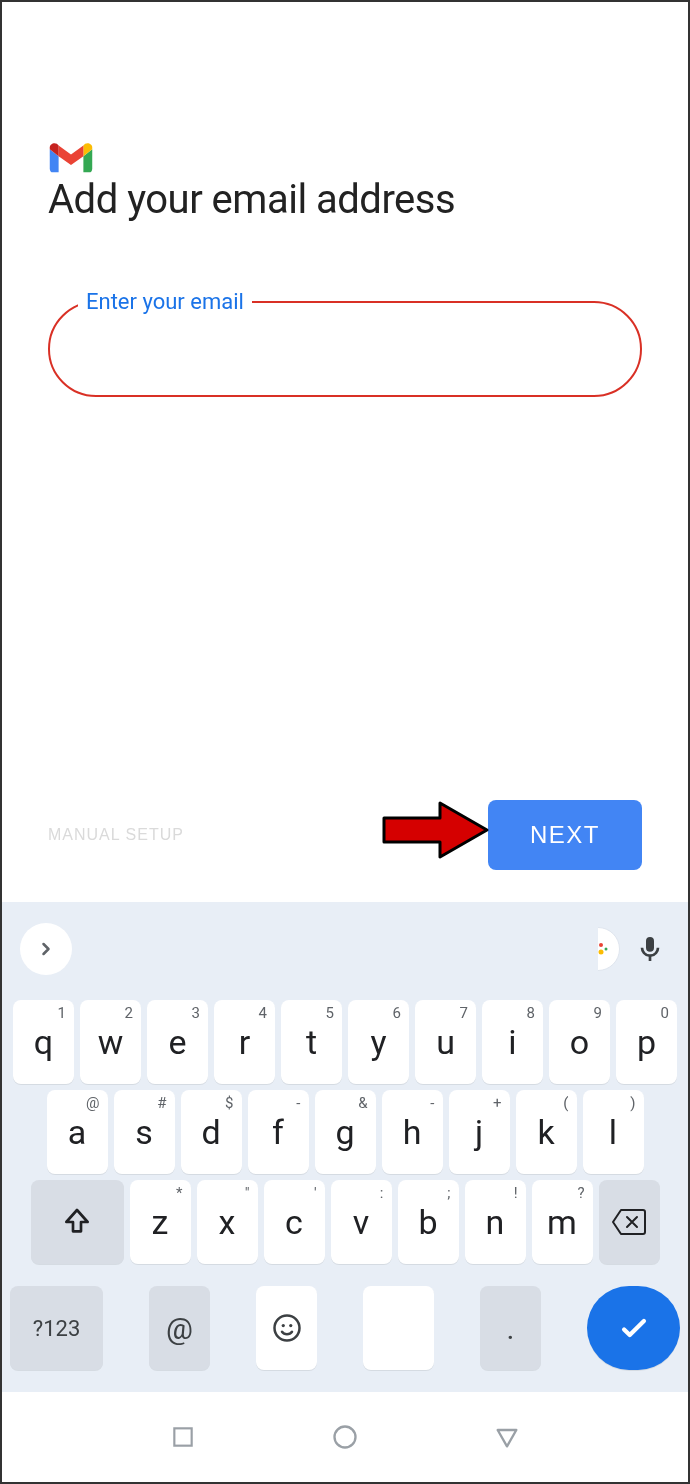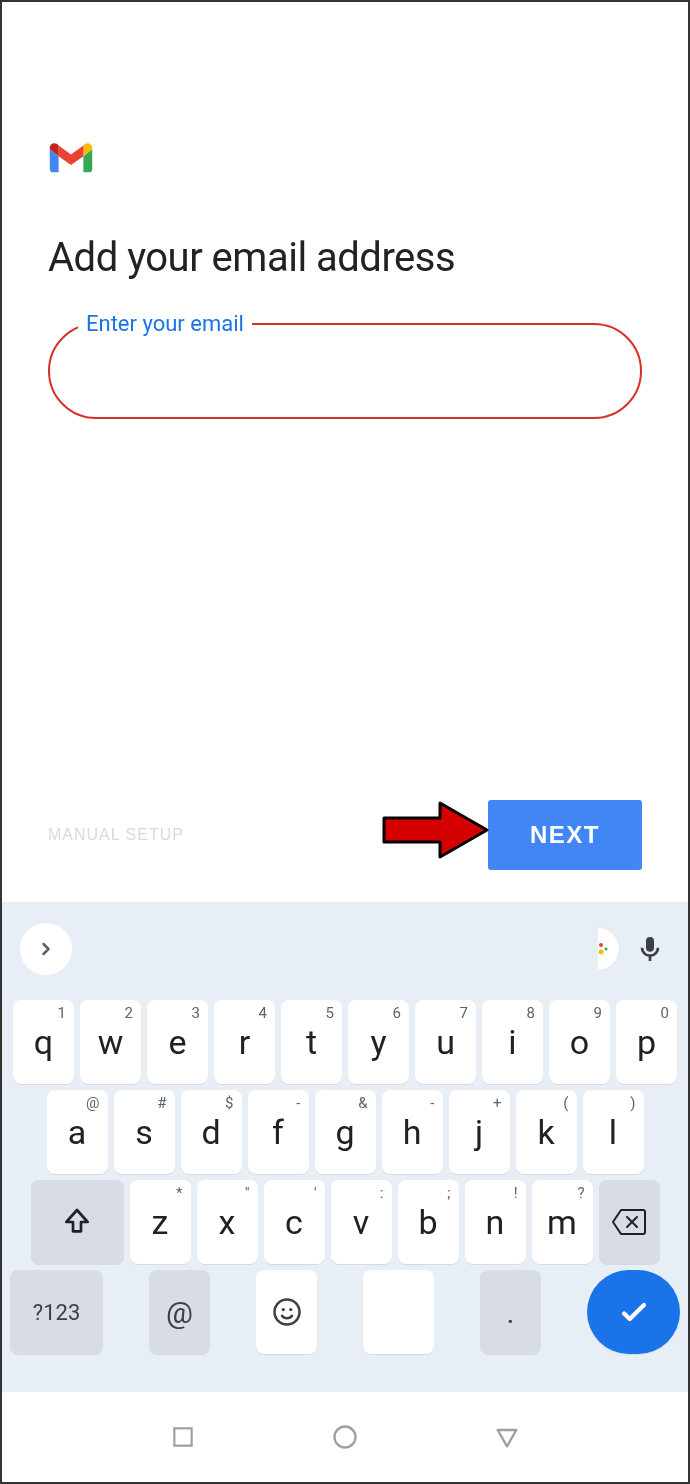--- a/index.html
+++ b/index.html
@@ -17,29 +17,28 @@
       height: 900px;
       background: #fff;
       padding: 0 46px;
     }
     .gmail-logo {
       margin-top: 138px;
       width: 46px;
       height: 36px;
     }
     .page-title {
-      margin-top: 58px;
       font-size: 40px;
       font-weight: 400;
       color: #222;
       letter-spacing: -0.5px;
     }
     .input-wrapper {
       position: relative;
-      margin-top: 42px;
+      margin-top: 78px;
     }
     .email-input {
       width: 100%;
       height: 96px;
       border: 2.5px solid #d93025;
       border-radius: 50px;
       background: #fff;
       padding: 0 30px;
       font-size: 24px;
       outline: none;
@@ -72,24 +71,24 @@
       font-weight: 500;
       letter-spacing: 1px;
       cursor: pointer;
     }
     .next-btn {
       background: #4285f4;
       color: #fff;
       border: none;
       padding: 21px 42px;
       font-size: 24px;
-      font-weight: 700;
+      font-weight: 400;
       letter-spacing: 1.5px;
       cursor: pointer;
-      border-radius: 3px;
+      border-radius: 8px;
     }
     .arrow-annotation {
       position: absolute;
       left: 380px;
       bottom: 42px;
       width: 110px;
       height: 60px;
     }
     
     .keyboard {
@@ -178,21 +177,21 @@
       font-size: 22px;
     }
     .key.shift { width: 93px; background: #d8dde5; }
     .key.backsp { width: 61px; background: #d8dde5; }
     .key.enter {
       width: 93px;
       background: #1a73e8;
       border-radius: 50px;
     }
     .row4 .key { height: 84px; }
-    .bottom-row { margin-top: 6px; gap: 46px; }
+    .bottom-row { margin-top: 22px; gap: 46px; }
     
     .navbar {
       position: absolute;
       left: 0; right: 0;
       bottom: 0;
       height: 90px;
       background: #fff;
       display: flex;
       justify-content: space-around;
       align-items: center;

